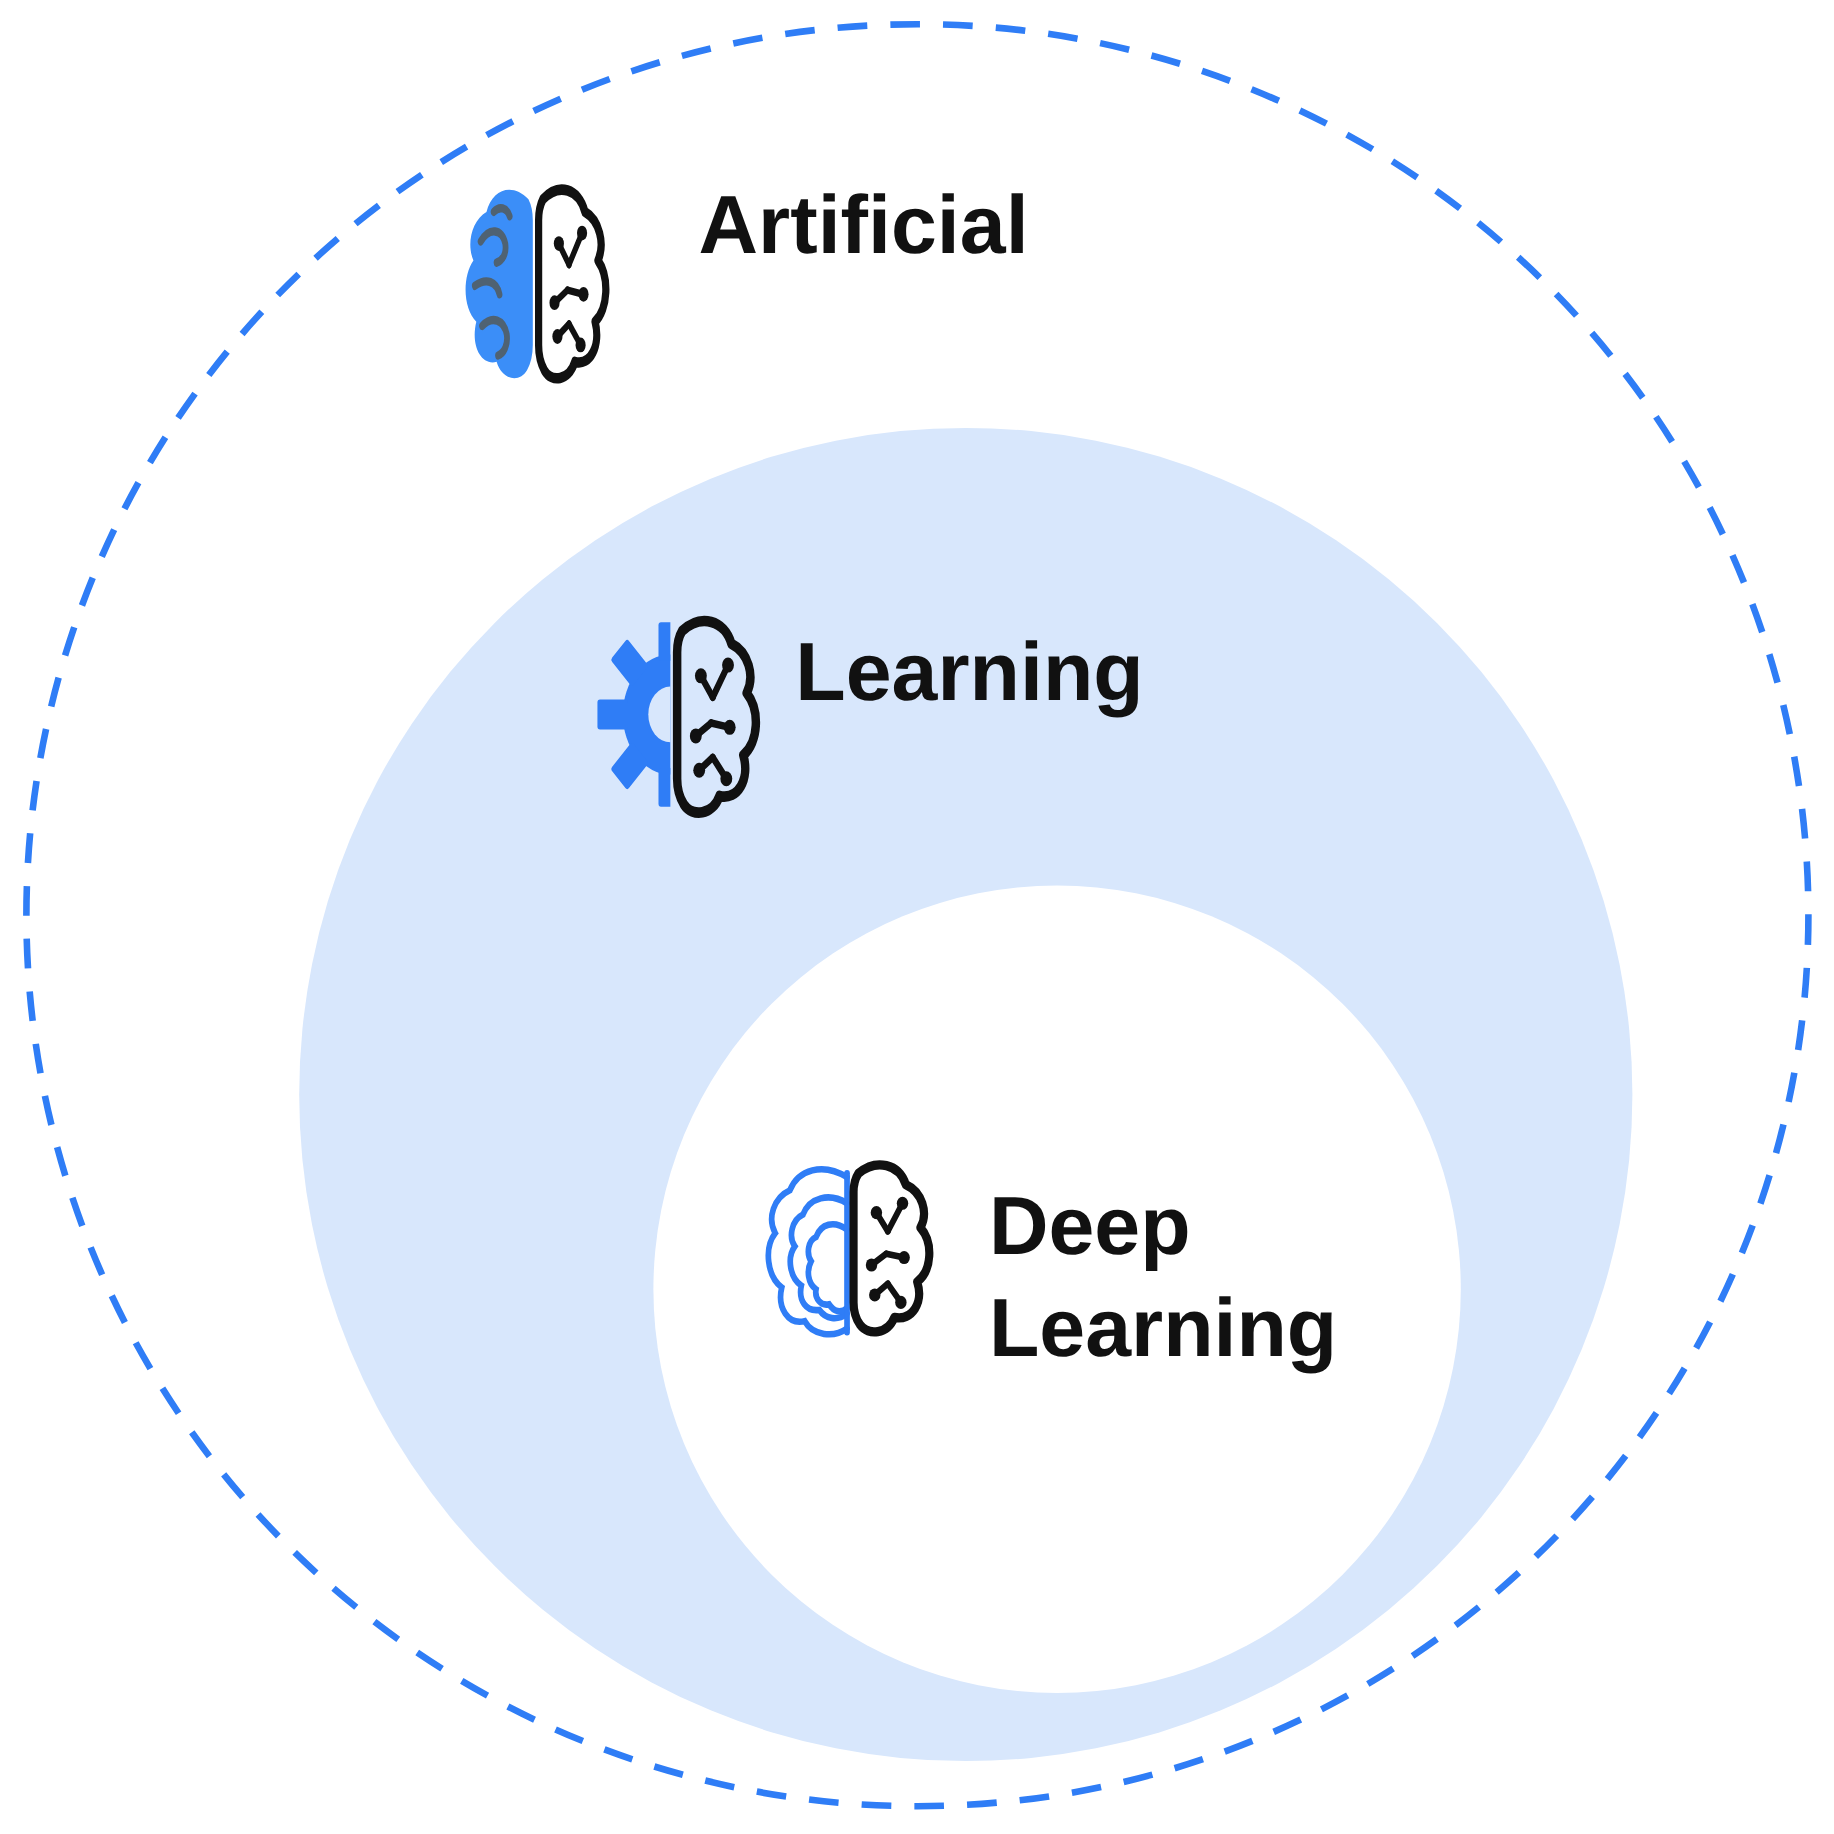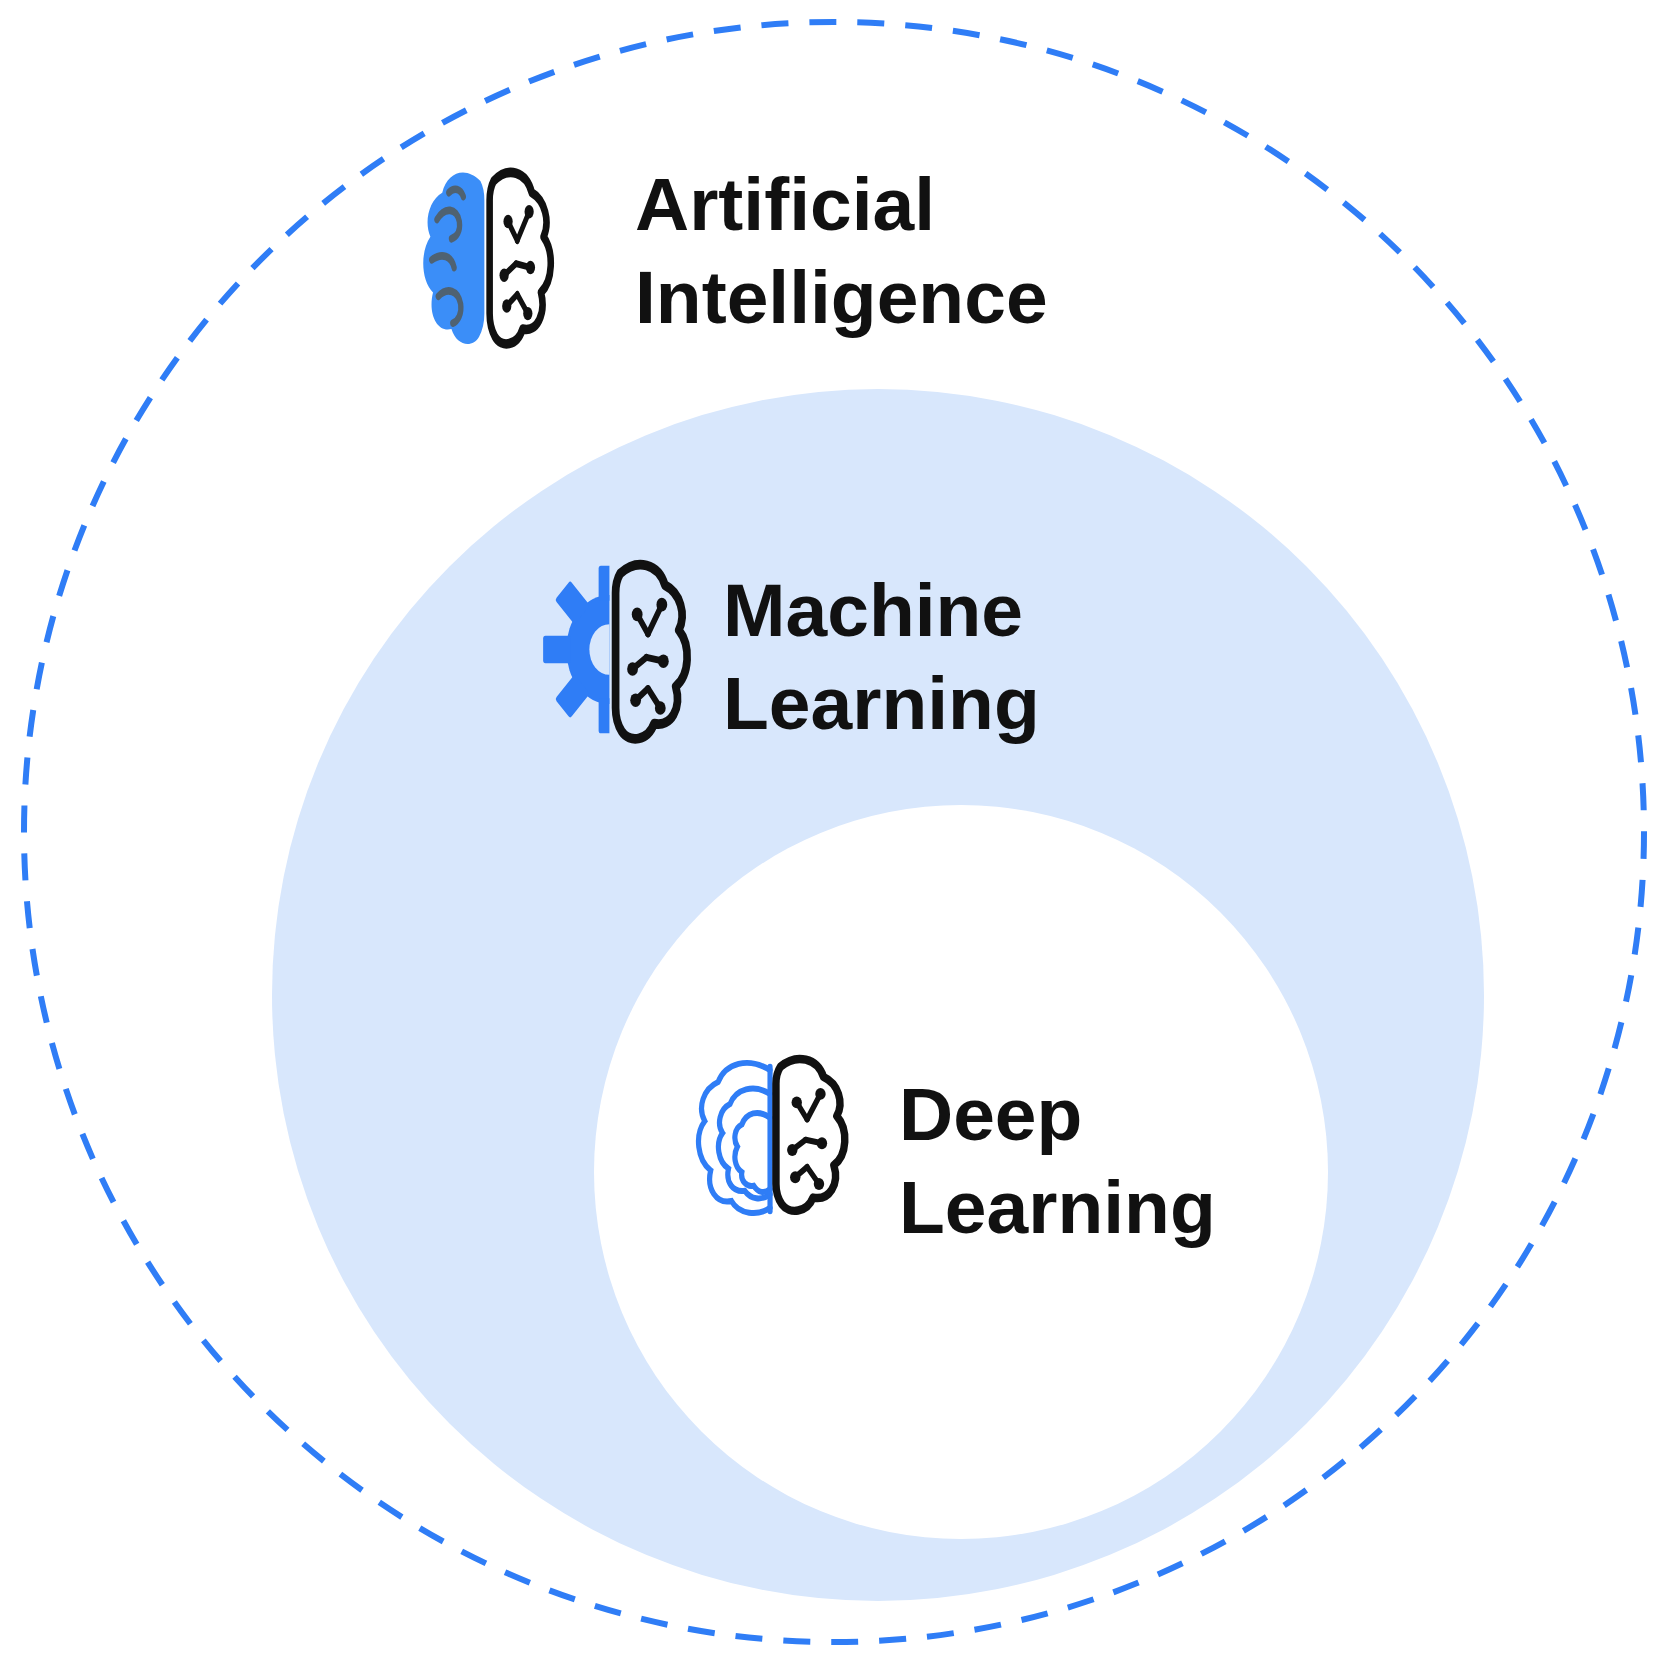--- a/index.html
+++ b/index.html
@@ -70,21 +70,20 @@
     <g fill="none" stroke="var(--squiggle)" stroke-width="8" stroke-linecap="round">
       <path d="M44,62 C56,48 74,50 78,64 C80,74 74,80 66,82"></path>
       <path d="M36,104 C52,96 66,100 70,112"></path>
       <path d="M46,142 C60,132 76,136 80,150 C82,160 76,168 68,170"></path>
       <path d="M62,34 C70,28 80,30 84,38"></path>
     </g>
     <use href="#brain-right-half"></use>
   </svg>
   <div class="label" style="left:635px;top:158px;">
     <div>Artificial</div>
-    <div>Intelligence</div>
   </div>
 
   <svg class="icon-svg" style="position:absolute;left:520px;top:552px;" width="185" height="195" viewBox="0 0 240 200" preserveAspectRatio="none">
     <defs>
       <clipPath id="gear-clip">
           <rect x="0" y="0" width="116" height="200"></rect>
         </clipPath>
     </defs>
     <g clip-path="url(#gear-clip)">
       <g fill="var(--accent-blue)">
@@ -93,21 +92,20 @@
         <rect x="102" y="14" width="28" height="36" rx="3" transform="rotate(-45 116 100)"></rect>
         <rect x="102" y="14" width="28" height="36" rx="3" transform="rotate(-90 116 100)"></rect>
         <rect x="102" y="14" width="28" height="36" rx="3" transform="rotate(-135 116 100)"></rect>
         <rect x="102" y="14" width="28" height="36" rx="3" transform="rotate(180 116 100)"></rect>
       </g>
       <circle cx="116" cy="100" r="26" fill="var(--light-blue)"></circle>
     </g>
     <use href="#brain-right-half"></use>
   </svg>
   <div class="label" style="left:723px;top:564px;">
-    <div>Machine</div>
     <div>Learning</div>
   </div>
 
   <svg class="icon-svg" style="position:absolute;left:684px;top:1048px;" width="178" height="170" viewBox="0 0 240 200" preserveAspectRatio="none">
     <g fill="none" stroke="var(--accent-blue)" stroke-width="7" stroke-linecap="round">
       <path d="M116,26 C86,10 56,18 46,40 C26,48 18,70 28,86 C14,102 18,132 36,144 C30,166 44,184 64,180 C74,196 100,198 116,188"></path>
       <path d="M116,54 C94,42 70,48 62,66 C48,72 44,90 52,100 C42,112 46,134 60,142 C56,158 66,170 82,168 C90,178 104,180 116,172"></path>
       <path d="M116,82 C100,72 84,76 78,90 C68,94 66,108 72,116 C66,126 68,140 78,146 C76,156 84,164 94,162 C100,170 108,172 116,166"></path>
       <line x1="116" y1="22" x2="116" y2="192"></line>
     </g>

